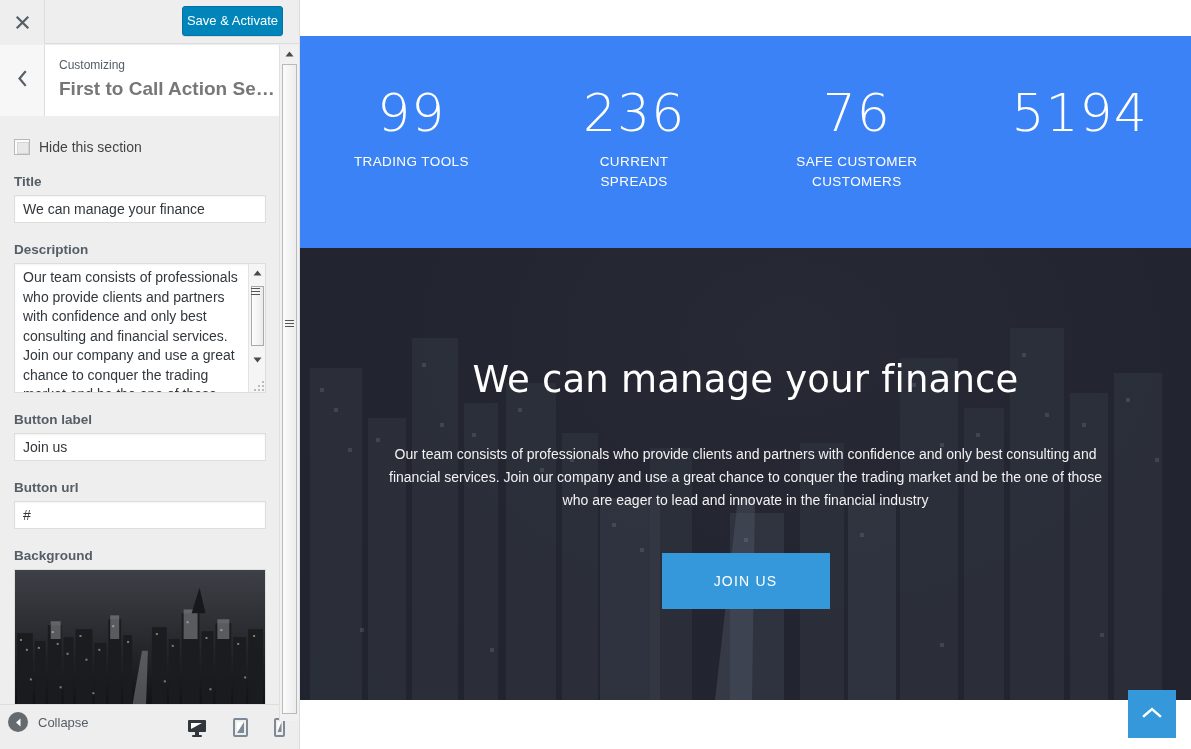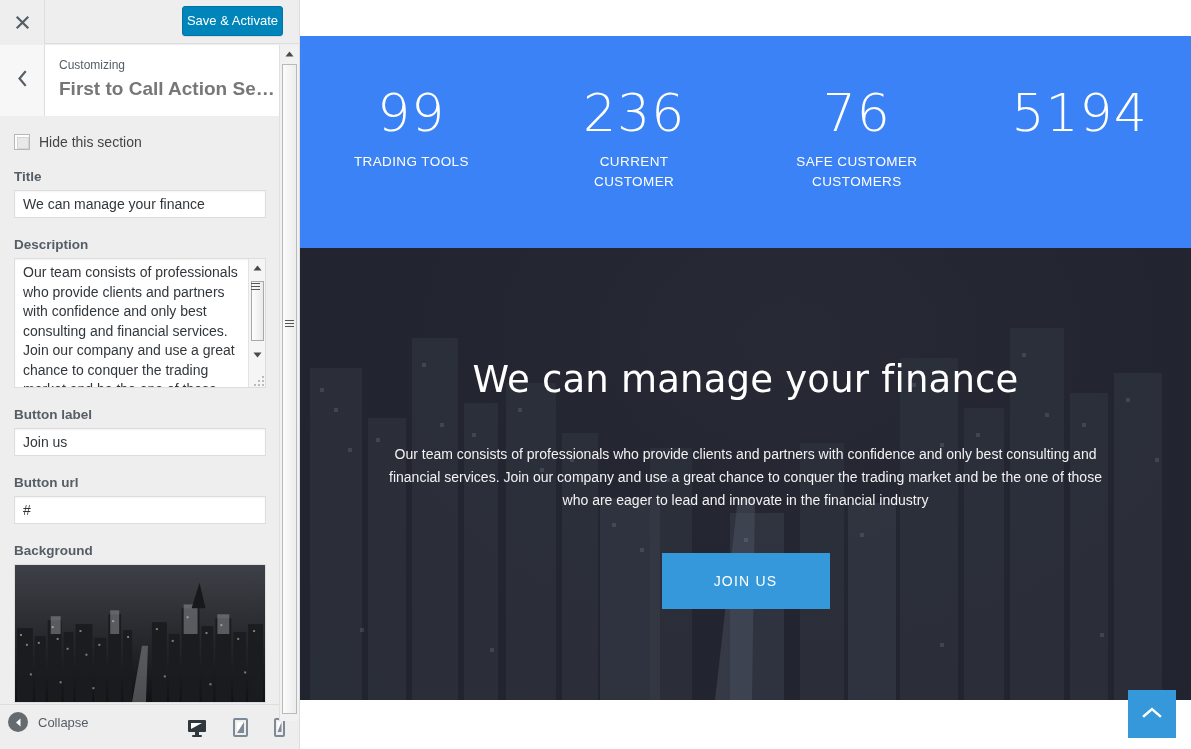--- a/index.html
+++ b/index.html
@@ -81,21 +81,21 @@
   
   .controls {
     position: absolute; left: 0; top: 117px;
     width: 280px; height: 604px;
     background: #eeeeee;
     padding: 0 14px;
     overflow: hidden;
   }
   .ctrl-check {
     display: flex; align-items: flex-end;
-    margin-top: 17px;
+    margin-top: 22px;
   }
   .cbx {
     width: 16px; height: 16px;
     background: #fdfdfd;
     border: 1px solid #b4b9be;
     position: relative; cursor: pointer; flex: none;
   }
   .cbx::after {
     content: ""; position: absolute; left: 2px; top: 2px;
     width: 10px; height: 10px; background: #e8e8e8;
@@ -503,21 +503,21 @@
 
   <div class="preview">
 
     <div class="stats">
       <div class="stat">
         <div class="stat-num">99</div>
         <div class="stat-lbl">TRADING TOOLS</div>
       </div>
       <div class="stat">
         <div class="stat-num">236</div>
-        <div class="stat-lbl">CURRENT CUSTOMER</div>
+        <div class="stat-lbl">CURRENT SPREADS</div>
       </div>
       <div class="stat">
         <div class="stat-num">76</div>
         <div class="stat-lbl">SAFE CUSTOMER CUSTOMERS</div>
       </div>
       <div class="stat">
         <div class="stat-num">5194</div>
       </div>
     </div>
 

